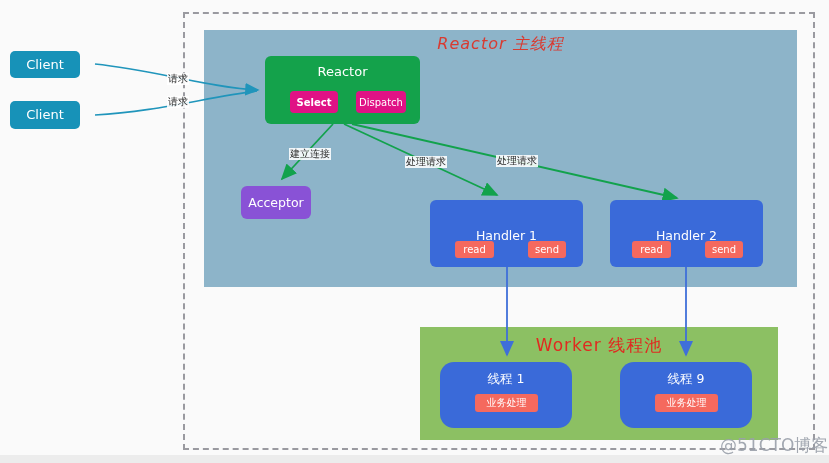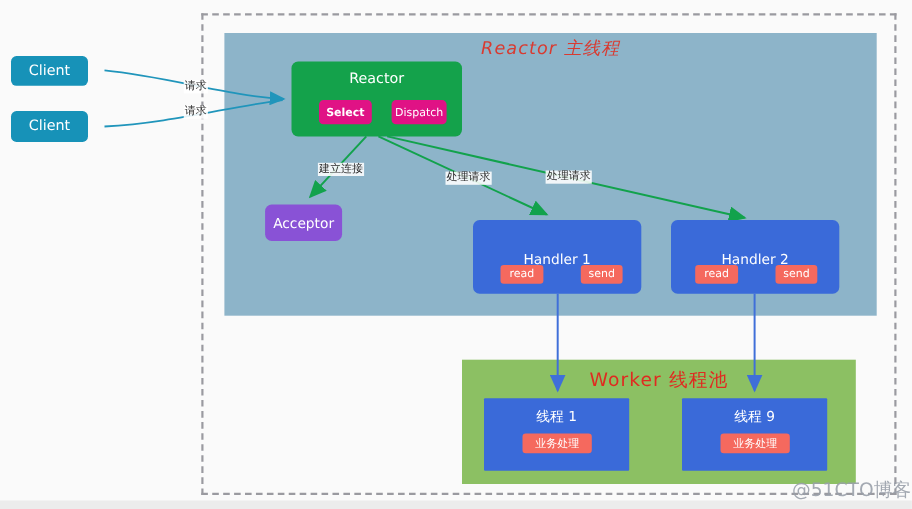--- a/index.html
+++ b/index.html
@@ -63,21 +63,21 @@
     background:#3a6ad9;
   }
   .handler-1 { left:430px; }
   .handler-2 { left:610px; }
   .handler-title { margin-top:28px; font-size:12.5px; }
   .h1-read  { left:25px; top:41px; width:39px; height:17px; }
   .h1-send  { left:98px; top:41px; width:38px; height:17px; }
   .h2-read  { left:22px; top:41px; width:39px; height:17px; }
   .h2-send  { left:95px; top:41px; width:38px; height:17px; }
   .thread {
-    top:35px; width:132px; height:66px; border-radius:1px;
+    top:35px; width:132px; height:66px; border-radius:14px;
     background:#3a6ad9;
   }
   .thread-1 { left:20px; }
   .thread-2 { left:200px; }
   .thread-title { margin-top:9px; font-size:12.5px; }
   .task-btn { left:35px; top:32px; width:63px; height:18px; }
   .arrows {
     position:absolute; left:0; top:0; width:829px; height:463px;
     pointer-events:none;
   }

